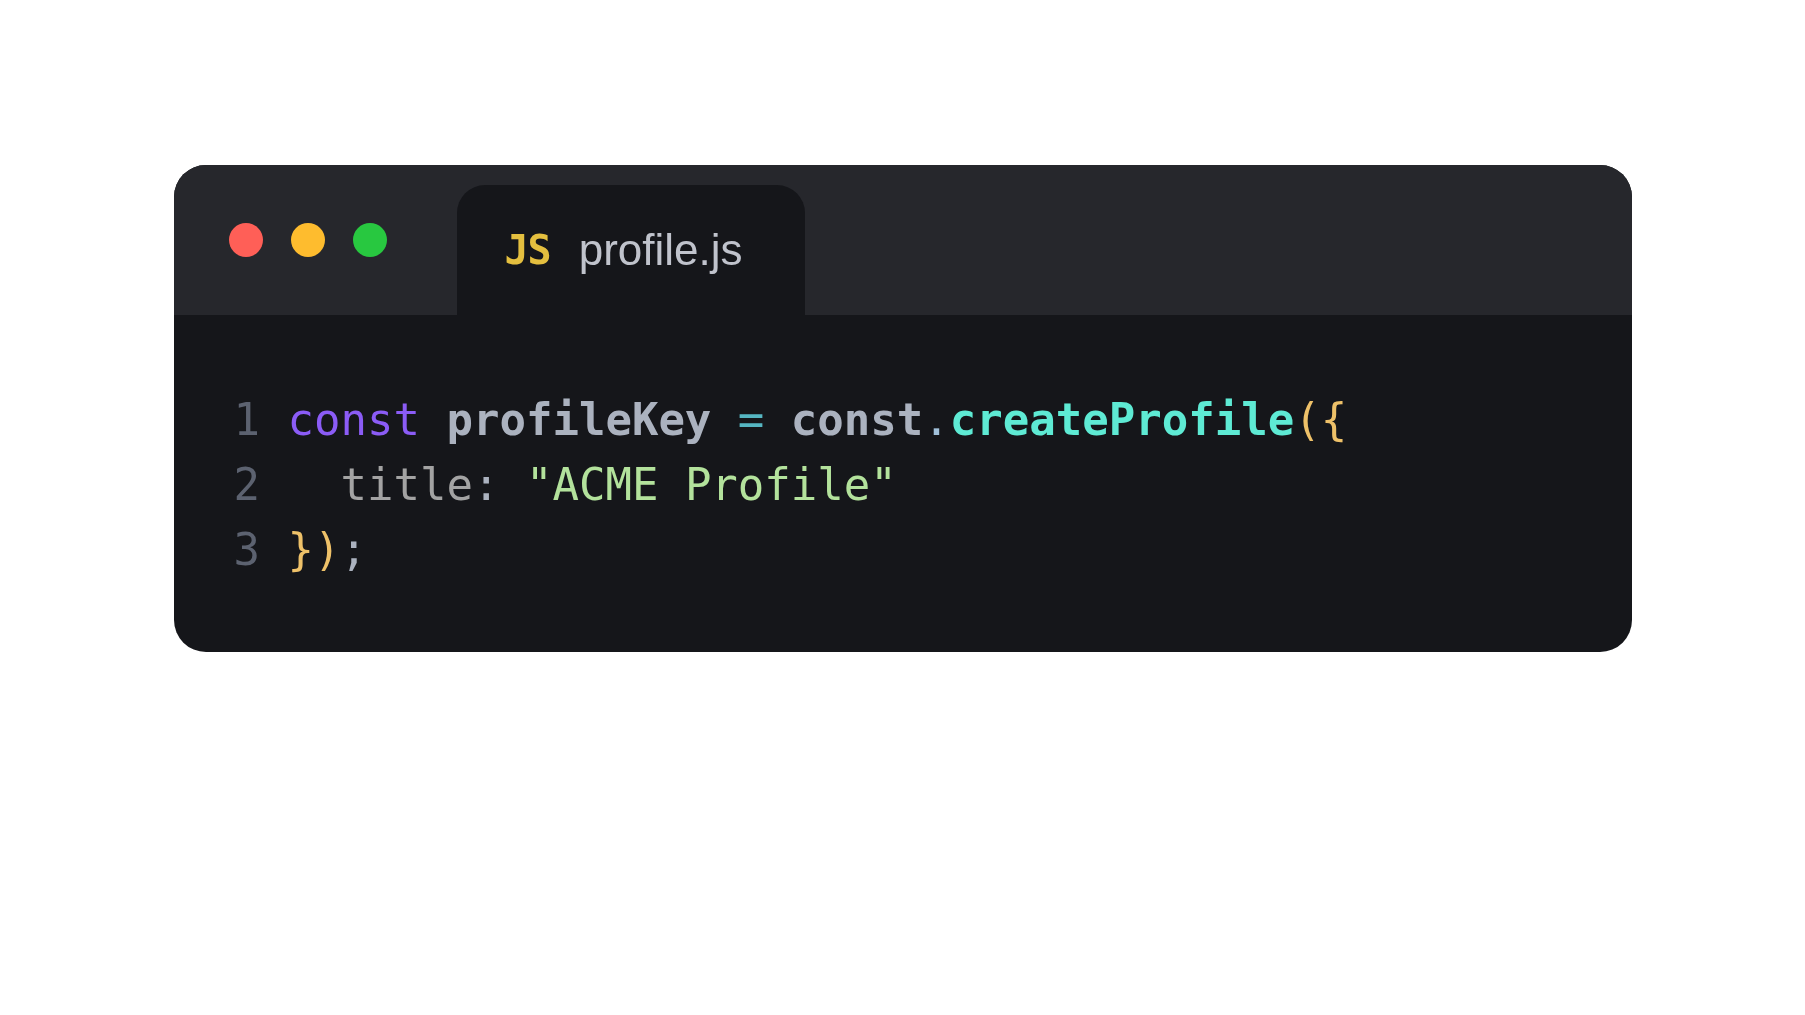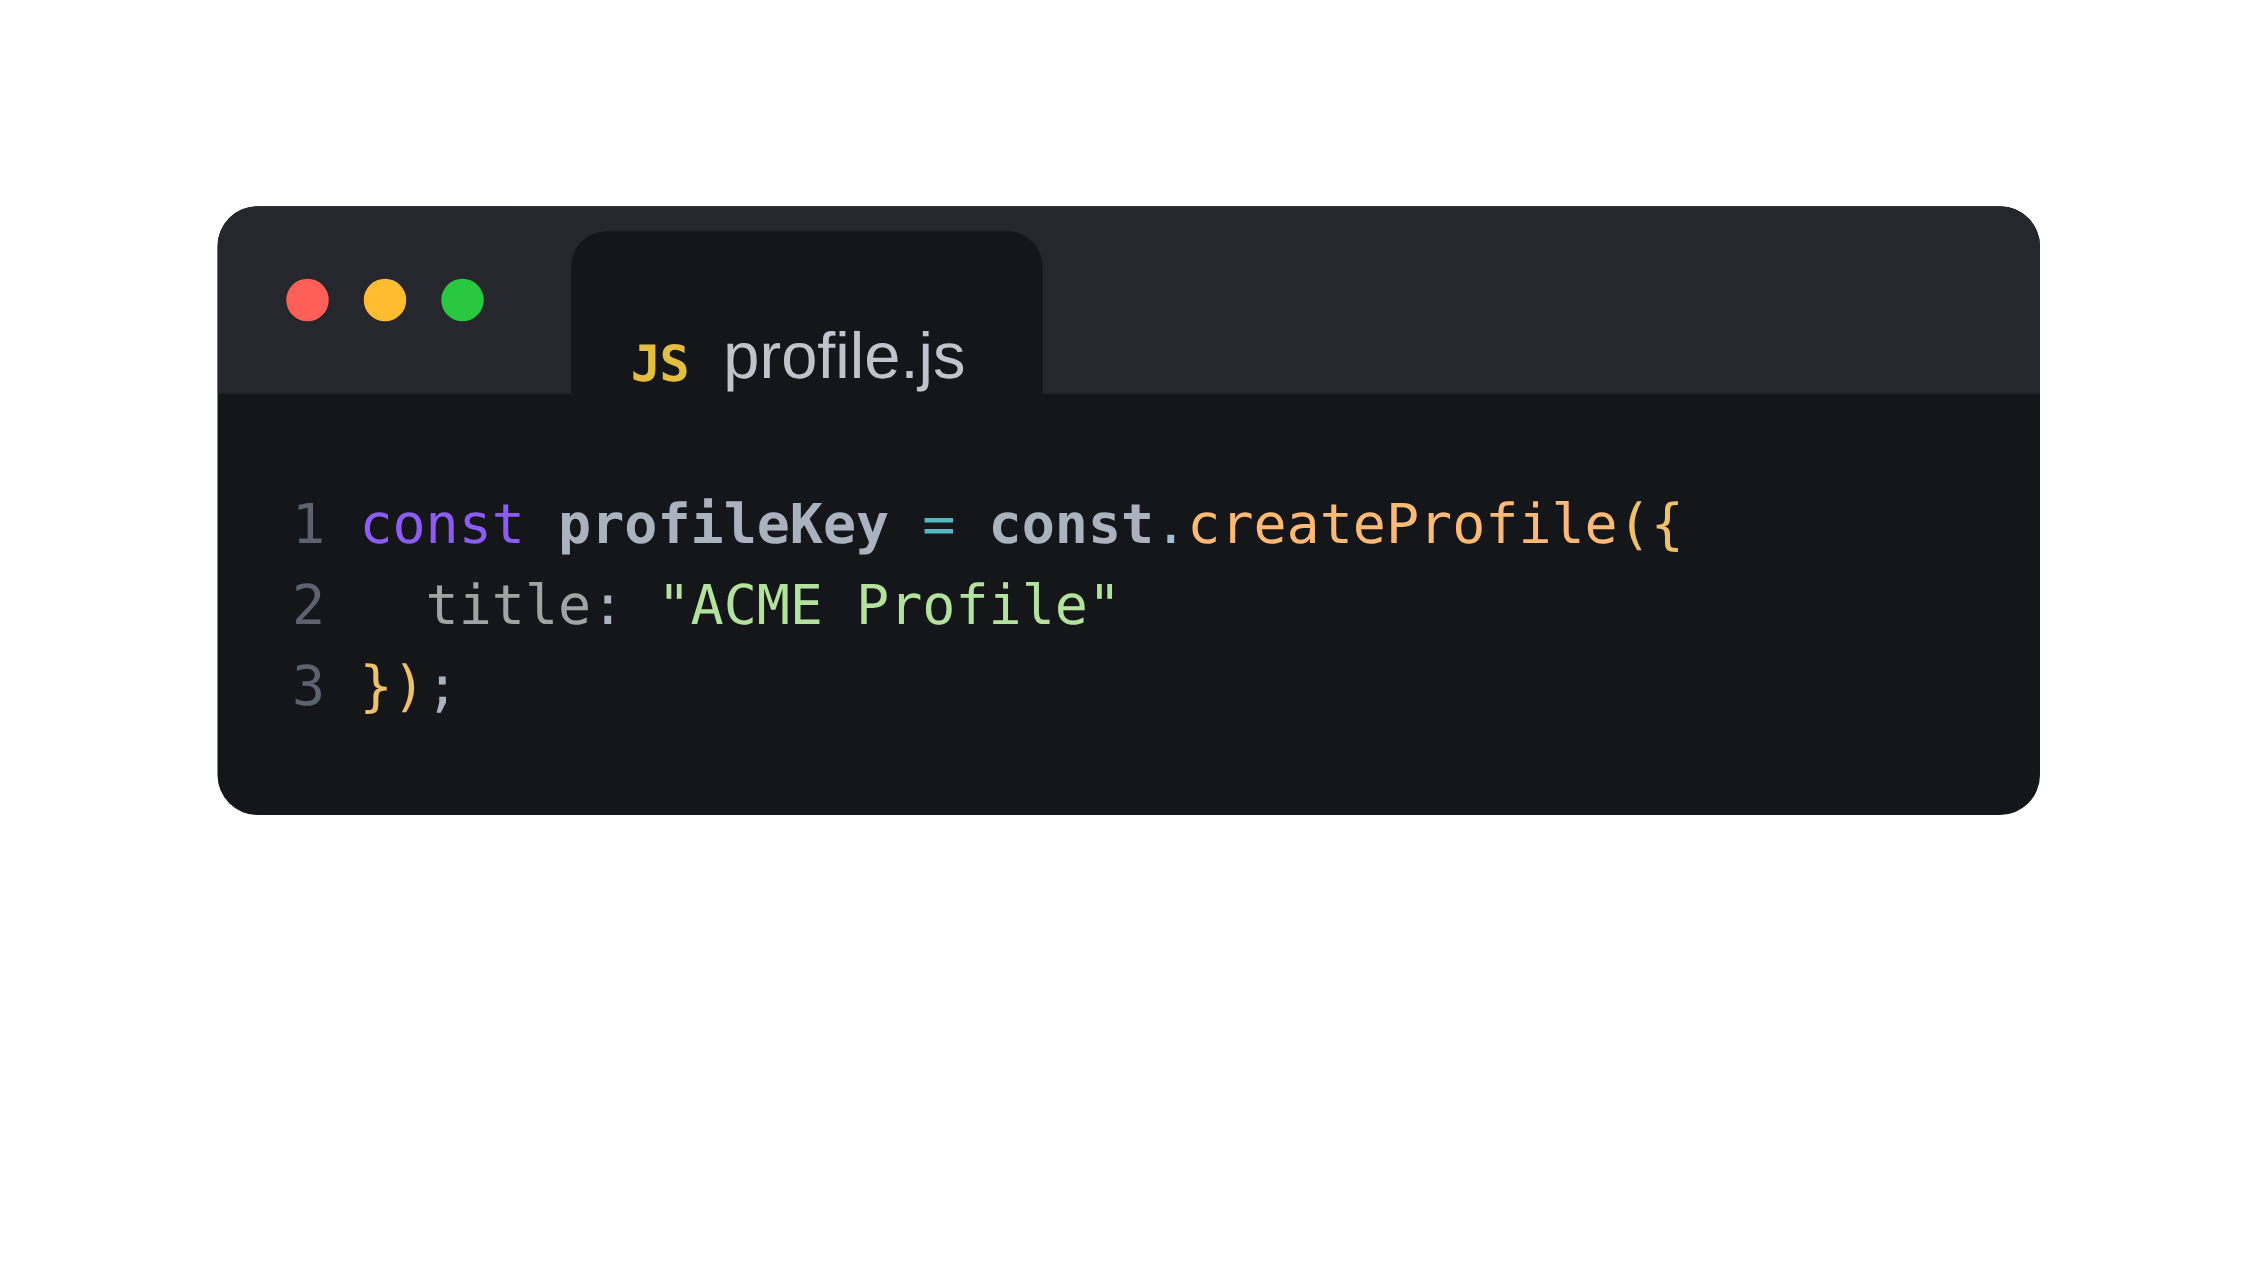--- a/index.html
+++ b/index.html
@@ -35,34 +35,34 @@
     border-radius: 50%;
   }
   .light.red { background: #ff5f57; }
   .light.yellow { background: #febc2e; }
   .light.green { background: #28c840; }
   .tab {
     margin-left: 70px;
     background: #15161a;
     height: 130px;
     display: flex;
-    align-items: flex-end;
+    align-items: center;
     padding: 0 62px 0 48px;
     border-radius: 28px 28px 0 0;
     align-self: flex-end;
     gap: 28px;
   }
   .js-badge {
     font-weight: 800;
     font-size: 40px;
     color: #e4bf3f;
     letter-spacing: -1px;
   }
   .tab-title {
-    font-size: 52px;
+    font-size: 44px;
     color: #c0c3cc;
     font-family: -apple-system, BlinkMacSystemFont, "Segoe UI", sans-serif;
   }
   .code-area {
     padding: 72px 0 70px 60px;
     font-size: 44px;
     line-height: 1.48;
   }
   .code-line {
     display: flex;
@@ -72,21 +72,21 @@
     width: 54px;
     color: #5c6270;
     text-align: left;
     user-select: none;
   }
   .tk-keyword { color: #8b5cf6; }
   .tk-ident   { color: #abb2bf; font-weight: bold; }
   .tk-punct   { color: #abb2bf; }
   .tk-eq      { color: #56b6c2; }
   .tk-dot     { color: #a1c0da; }
-  .tk-func    { color: #fdba74; }
+  .tk-func    { color: #5eead4; font-weight: bold; }
   .tk-brace   { color: #eec169; }
   .tk-prop    { color: #a3a3a3; }
   .tk-colon   { color: #abb2bf; }
   .tk-string  { color: #b3e29c; }
 </style>
 </head>
 <body>
 
 <div class="editor-window">
 

